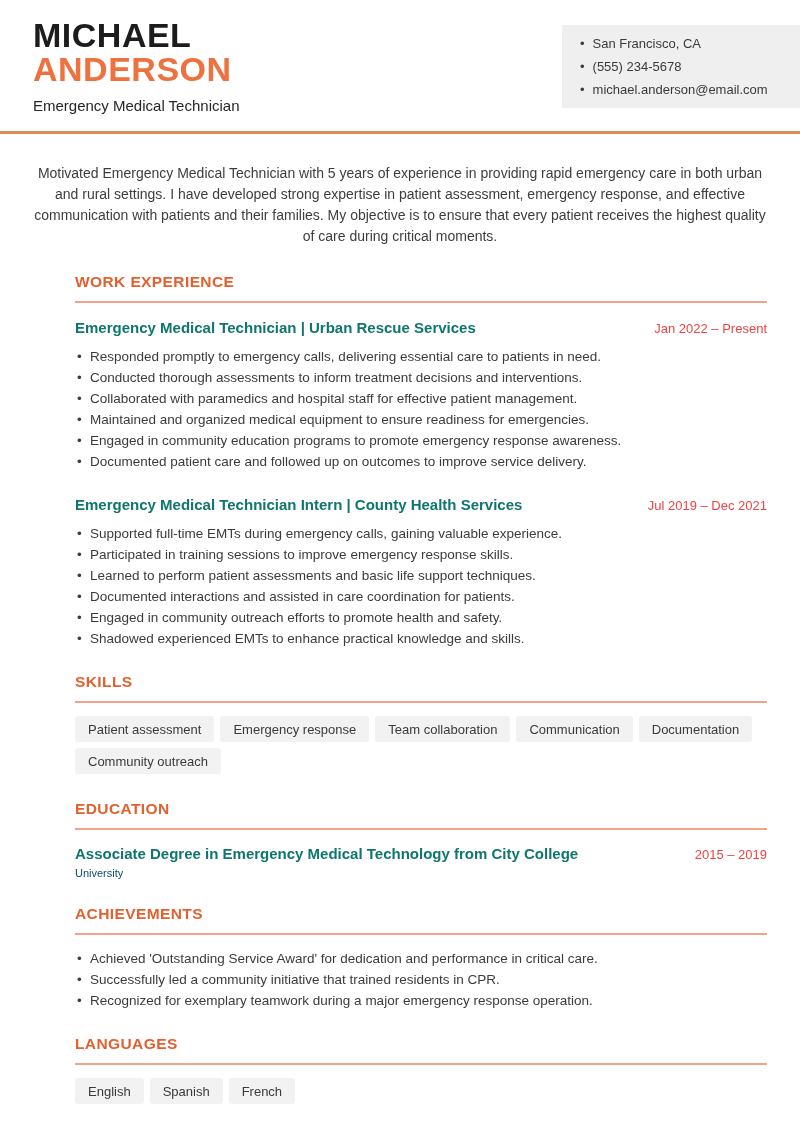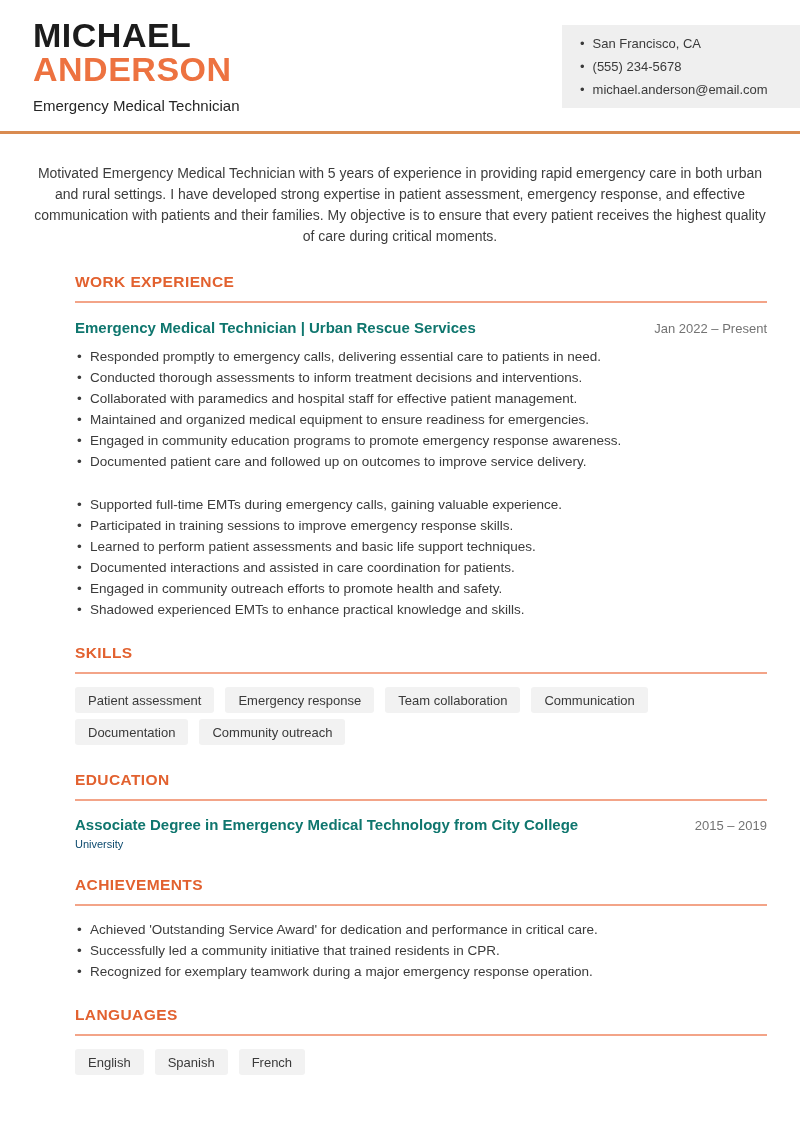--- a/index.html
+++ b/index.html
@@ -28,27 +28,27 @@
   .summary { margin-top: 29px; font-size: 14px; line-height: 21px; color: #3d3d3d; text-align: center; }
 
   .sec { margin-top: 26px; margin-left: 42px; }
   .sec-h { font-size: 15.5px; font-weight: 700; letter-spacing: 0.4px; color: var(--accent-heading, #E2612F); }
   .sec-rule { height: 2px; background: var(--section-rule, #F3A488); margin-top: 10px; }
 
   .job { margin-top: 16px; }
   .job + .job { margin-top: 26px; }
   .row-head { display: flex; justify-content: space-between; align-items: baseline; }
   .entry-title { font-size: 15px; font-weight: 700; color: #0f766e; }
-  .dates { font-size: 13px; color: #737373; white-space: nowrap; padding-left: 12px; }
+  .dates { font-size: 13px; color: #ef4444; white-space: nowrap; padding-left: 12px; }
 
   ul.bullets { list-style: none; margin-top: 12px; }
   ul.bullets li { position: relative; padding-left: 15px; font-size: 13.5px; line-height: 17px; margin-bottom: 4px; color: #3b3b3b; }
   ul.bullets li::before { content: "\2022"; position: absolute; left: 2px; color: #3b3b3b; }
 
-  .tags { display: flex; flex-wrap: wrap; gap: 6px 11px; margin-top: 13px; }
+  .tags { display: flex; flex-wrap: wrap; gap: 6px 6px; margin-top: 13px; }
   .tag { background: var(--tag-bg, #F2F2F2); color: #3a3a3a; font-size: 13px; line-height: 13px; padding: 7px 13px 6px 13px; border-radius: 3px; }
 
   .edu { margin-top: 15px; }
   .edu-type { margin-top: 5px; font-size: 11px; color: #0c4a6e; }
 </style>
 </head>
 <body>
 
 <div class="page">
 
@@ -108,20 +108,24 @@
               <li>Maintained and organized medical equipment to ensure readiness for emergencies.</li>
 
               <li>Engaged in community education programs to promote emergency response awareness.</li>
 
               <li>Documented patient care and followed up on outcomes to improve service delivery.</li>
 
           </ul>
         </div>
 
         <div class="job">
+          <div class="row-head">
+            <h3 class="entry-title">Emergency Medical Technician Intern | County Health Services</h3>
+            <span class="dates">Jul 2019 – Dec 2021</span>
+          </div>
           <ul class="bullets">
 
               <li>Supported full-time EMTs during emergency calls, gaining valuable experience.</li>
 
               <li>Participated in training sessions to improve emergency response skills.</li>
 
               <li>Learned to perform patient assessments and basic life support techniques.</li>
 
               <li>Documented interactions and assisted in care coordination for patients.</li>
 

